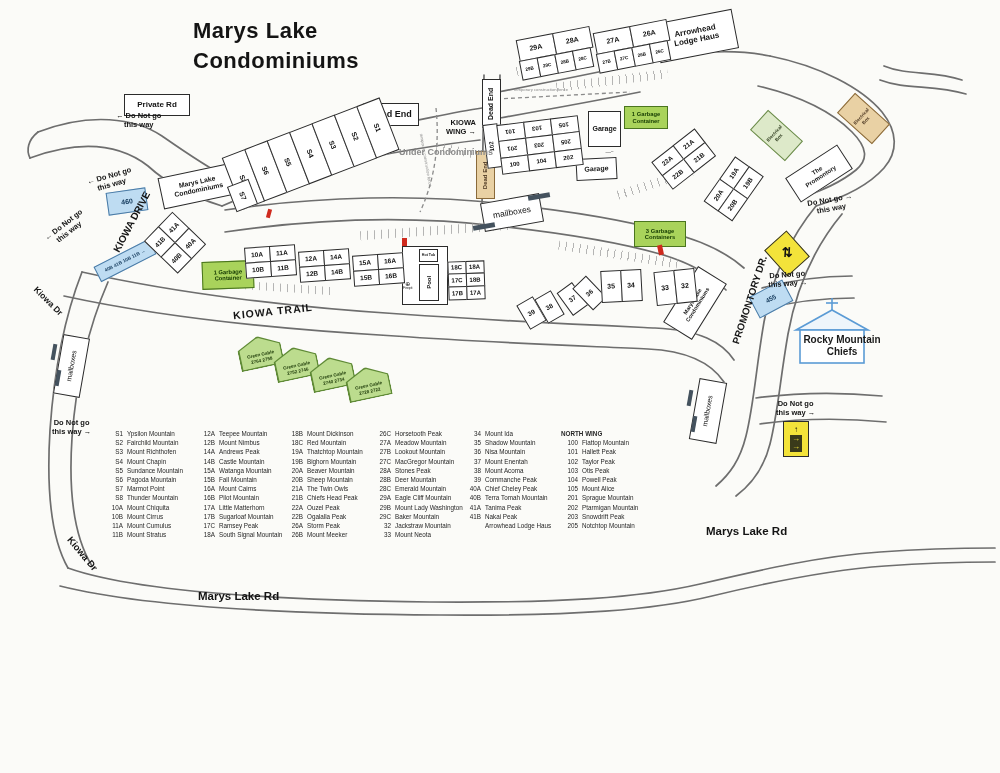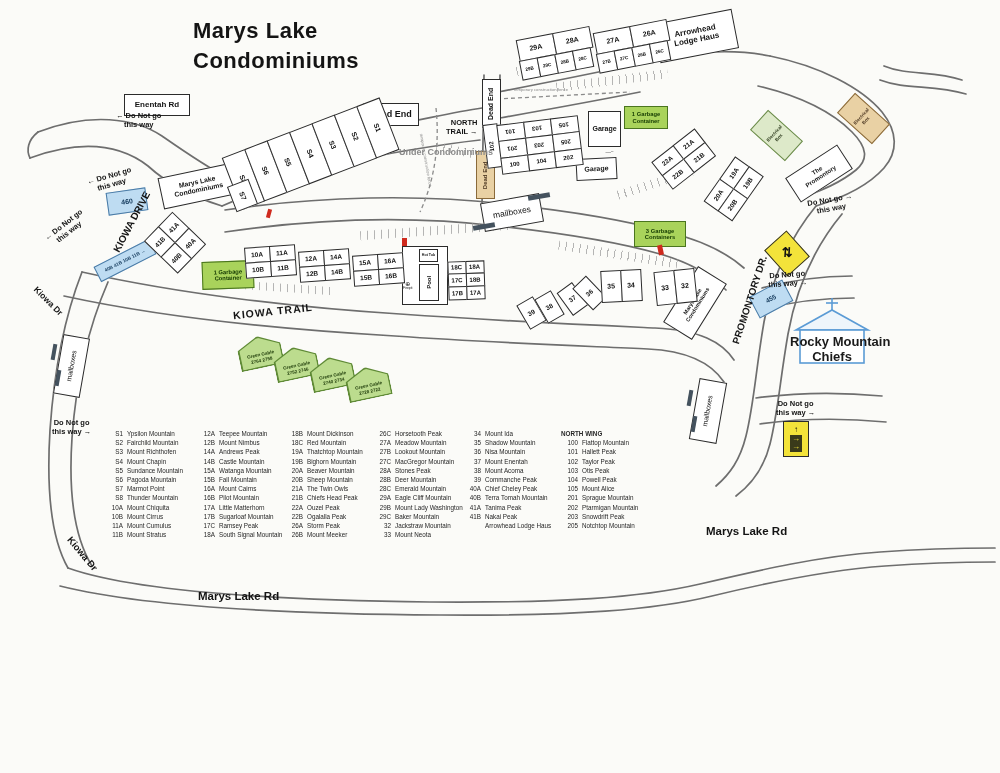--- a/index.html
+++ b/index.html
@@ -102,42 +102,42 @@
 <div class="comb" style="left:616px;top:178px;width:82px;height:9px;transform:rotate(-18deg);"></div>
 <div class="comb" style="left:436px;top:148px;width:55px;height:8px;transform:rotate(12deg);"></div>
 <div class="comb" style="left:586px;top:134px;width:42px;height:8px;transform:rotate(80deg);"></div>
 
 <div class="lbl" style="left:193px;top:16px;font-size:22px;text-align:left;line-height:1.35;letter-spacing:.5px;z-index:6;">
   <div>Marys Lake</div>
   <div>Condominiums</div>
 </div>
 
 <div class="box" style="left:124px;top:94px;width:64px;height:20px;font-size:8px;font-weight:bold;">
-  <span>Enentah Rd</span>
+  <span>Private Rd</span>
 </div>
 <div class="lbl" style="left:82px;top:216px;width:100px;font-size:10px;transform:rotate(-62deg);">KIOWA DRIVE</div>
 <div class="lbl" style="left:30px;top:296px;font-size:8.5px;transform:rotate(45deg);">Kiowa Dr</div>
 <div class="lbl" style="left:62px;top:548px;font-size:9.5px;transform:rotate(50deg);">Kiowa Dr</div>
 <div class="lbl" style="left:233px;top:305px;font-size:10.5px;letter-spacing:1px;transform:rotate(-6deg);">KIOWA TRAIL</div>
 <div class="lbl" style="left:690px;top:294px;width:120px;font-size:10px;transform:rotate(-72deg);">PROMONTORY DR.</div>
 <div class="lbl" style="left:706px;top:525px;font-size:11.5px;">Marys Lake Rd</div>
 <div class="lbl" style="left:198px;top:590px;font-size:11.5px;">Marys Lake Rd</div>
 
 <div class="box" style="left:363px;top:103px;width:54px;height:21px;font-size:9px;font-weight:bold;">
   <span>Dead End</span>
 </div>
 <div class="box vspan" style="left:482px;top:79px;width:17px;height:47px;font-size:7px;font-weight:bold;">
   <span style="white-space:nowrap;">Dead End</span>
 </div>
 <div class="box tanbox vspan" style="left:476px;top:151px;width:17px;height:46px;font-size:6px;">
   <span style="white-space:nowrap;">Dead End</span>
 </div>
 <div class="lbl" style="left:446px;top:119px;font-size:7.5px;text-align:right;">
-  <div>NORTH</div>
-  <div>TRAIL →</div>
+  <div>KIOWA</div>
+  <div>WING →</div>
 </div>
 <div class="lbl gray" style="left:399px;top:147px;font-size:9px;font-weight:600;">Under Condominiums</div>
 <div class="lbl gray" style="left:514px;top:88px;font-size:4.2px;font-weight:normal;">temporary construction fence</div>
 <div class="lbl gray" style="left:398px;top:158px;font-size:4.2px;font-weight:normal;transform:rotate(80deg);">temporary construction fence</div>
 
 <div class="lbl" style="left:116px;top:112px;font-size:7.5px;">
   <div><span>←</span> <span>Do Not go</span></div>
   <div>this way</div>
 </div>
 <div class="lbl" style="left:88px;top:172px;font-size:7.5px;transform:rotate(-16deg);">
@@ -535,21 +535,21 @@
 
 <div class="abs" style="left:790px;top:296px;width:84px;height:70px;z-index:3;">
   <svg width="84" height="70" viewBox="0 0 84 70">
     <g stroke="#5b9bd5" stroke-width="1.6" fill="#ffffff">
       <line x1="42" y1="2" x2="42" y2="16"></line>
       <line x1="36" y1="7" x2="48" y2="7"></line>
       <polygon points="6,34 42,14 78,34" fill="#eef5fb"></polygon>
       <rect x="10" y="34" width="64" height="33" fill="#ffffff"></rect>
     </g>
   </svg>
-  <div class="lbl" style="left:0;top:38px;width:84px;font-size:13px;color:#1a1a1a;">
+  <div class="lbl" style="left:10px;top:38px;width:84px;font-size:10px;color:#1a1a1a;">
     <div>Rocky Mountain</div>
     <div>Chiefs</div>
   </div>
 </div>
 
 <div class="legend">
   <div class="legend-col" style="left:0;">
       <div class="legend-row">
         <span class="lid">S1</span>
         <span class="lname">Ypsilon Mountain</span>

